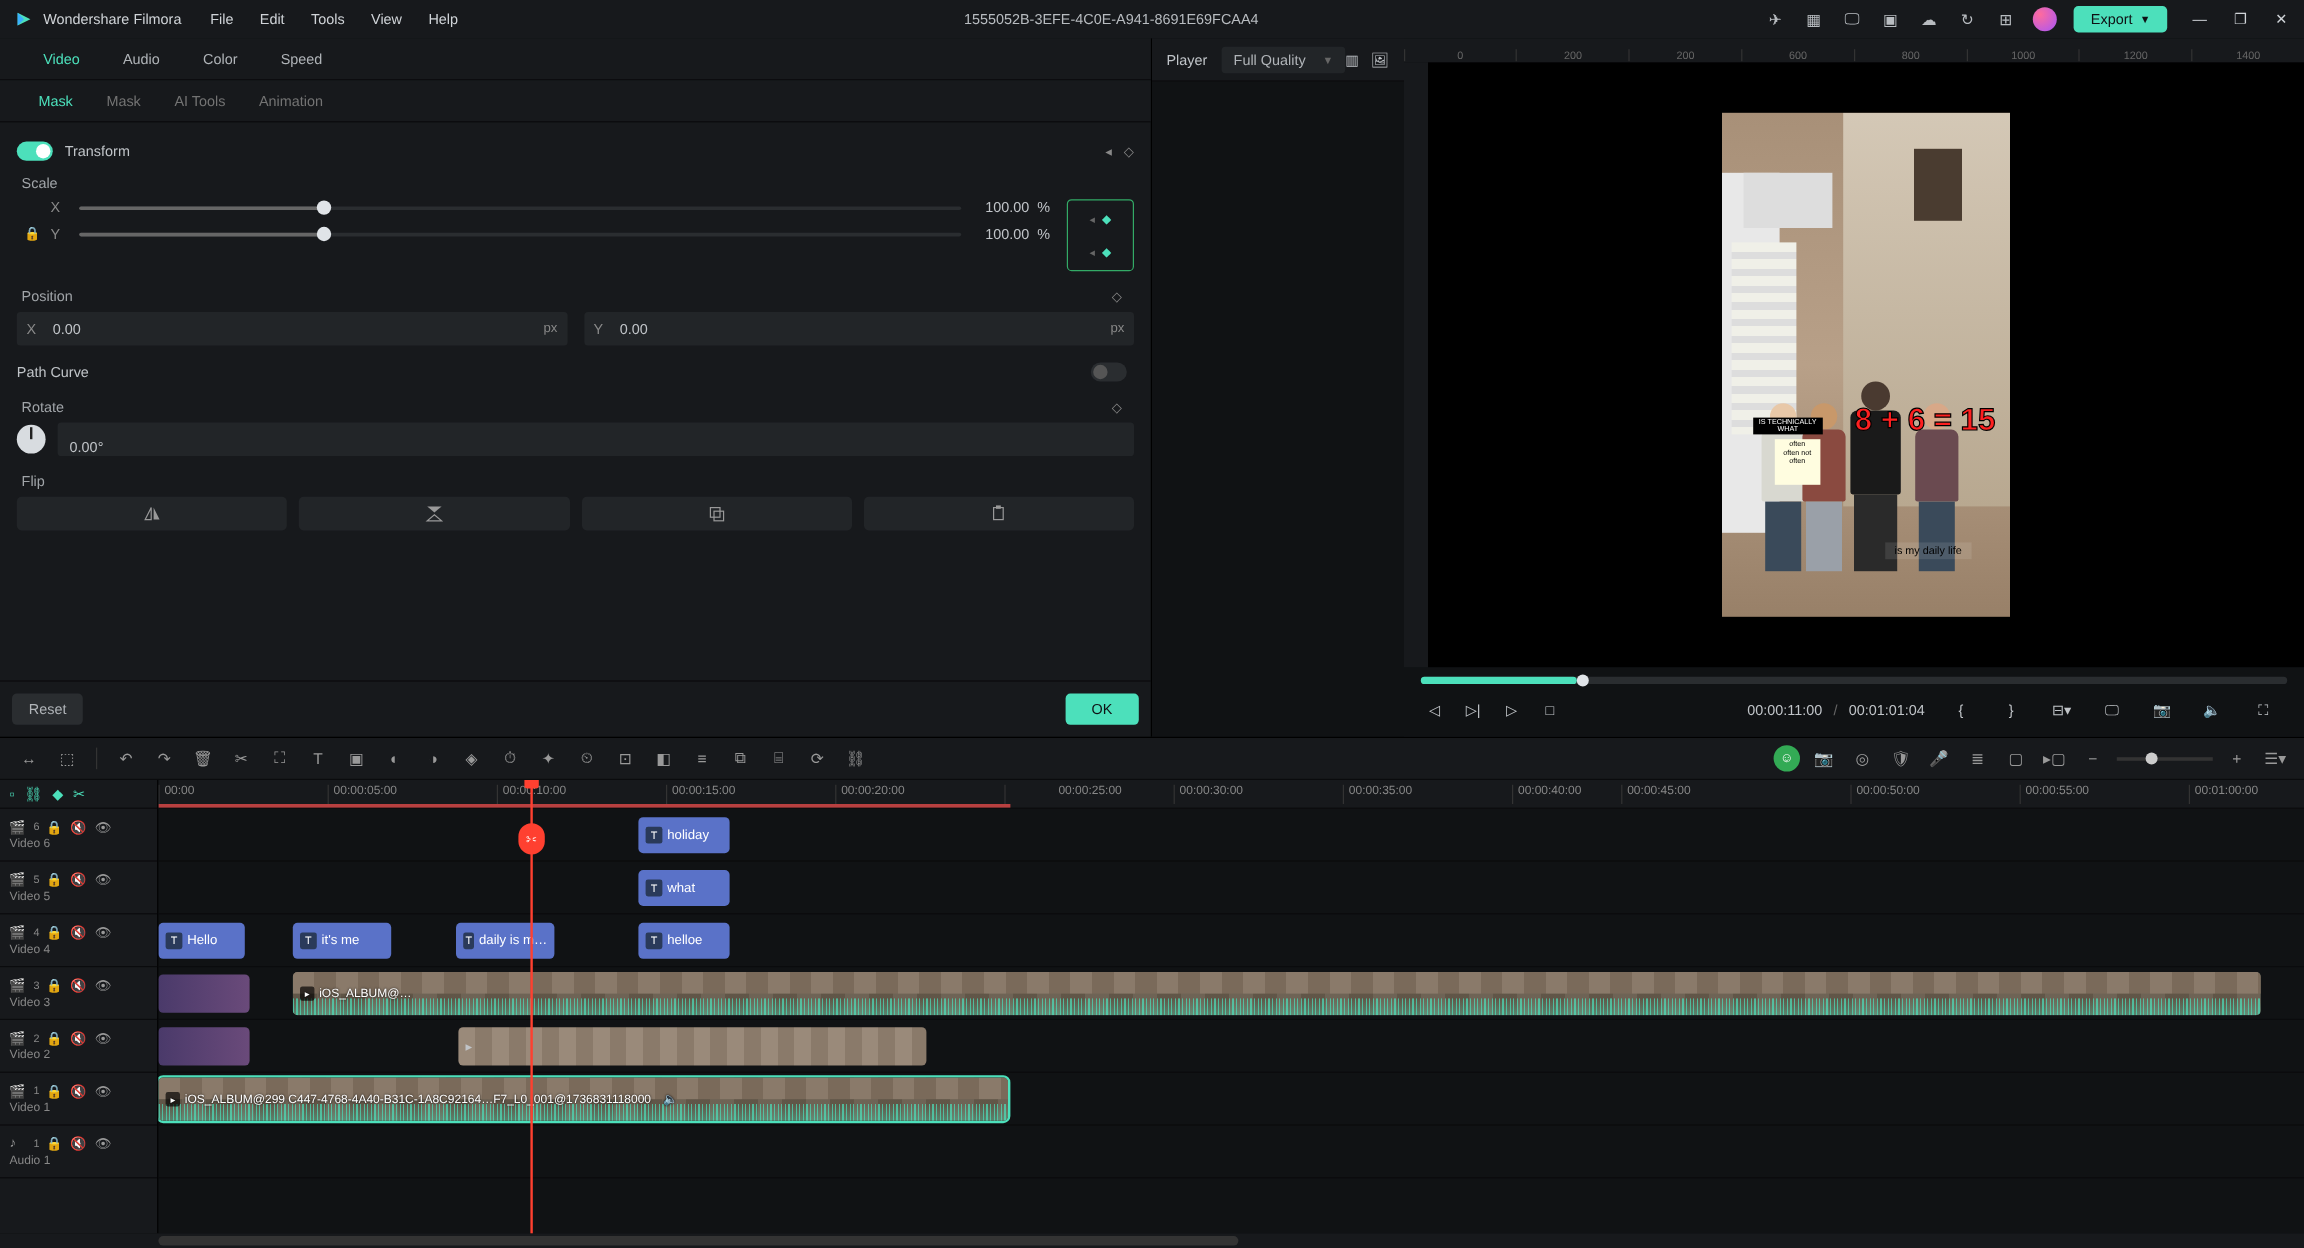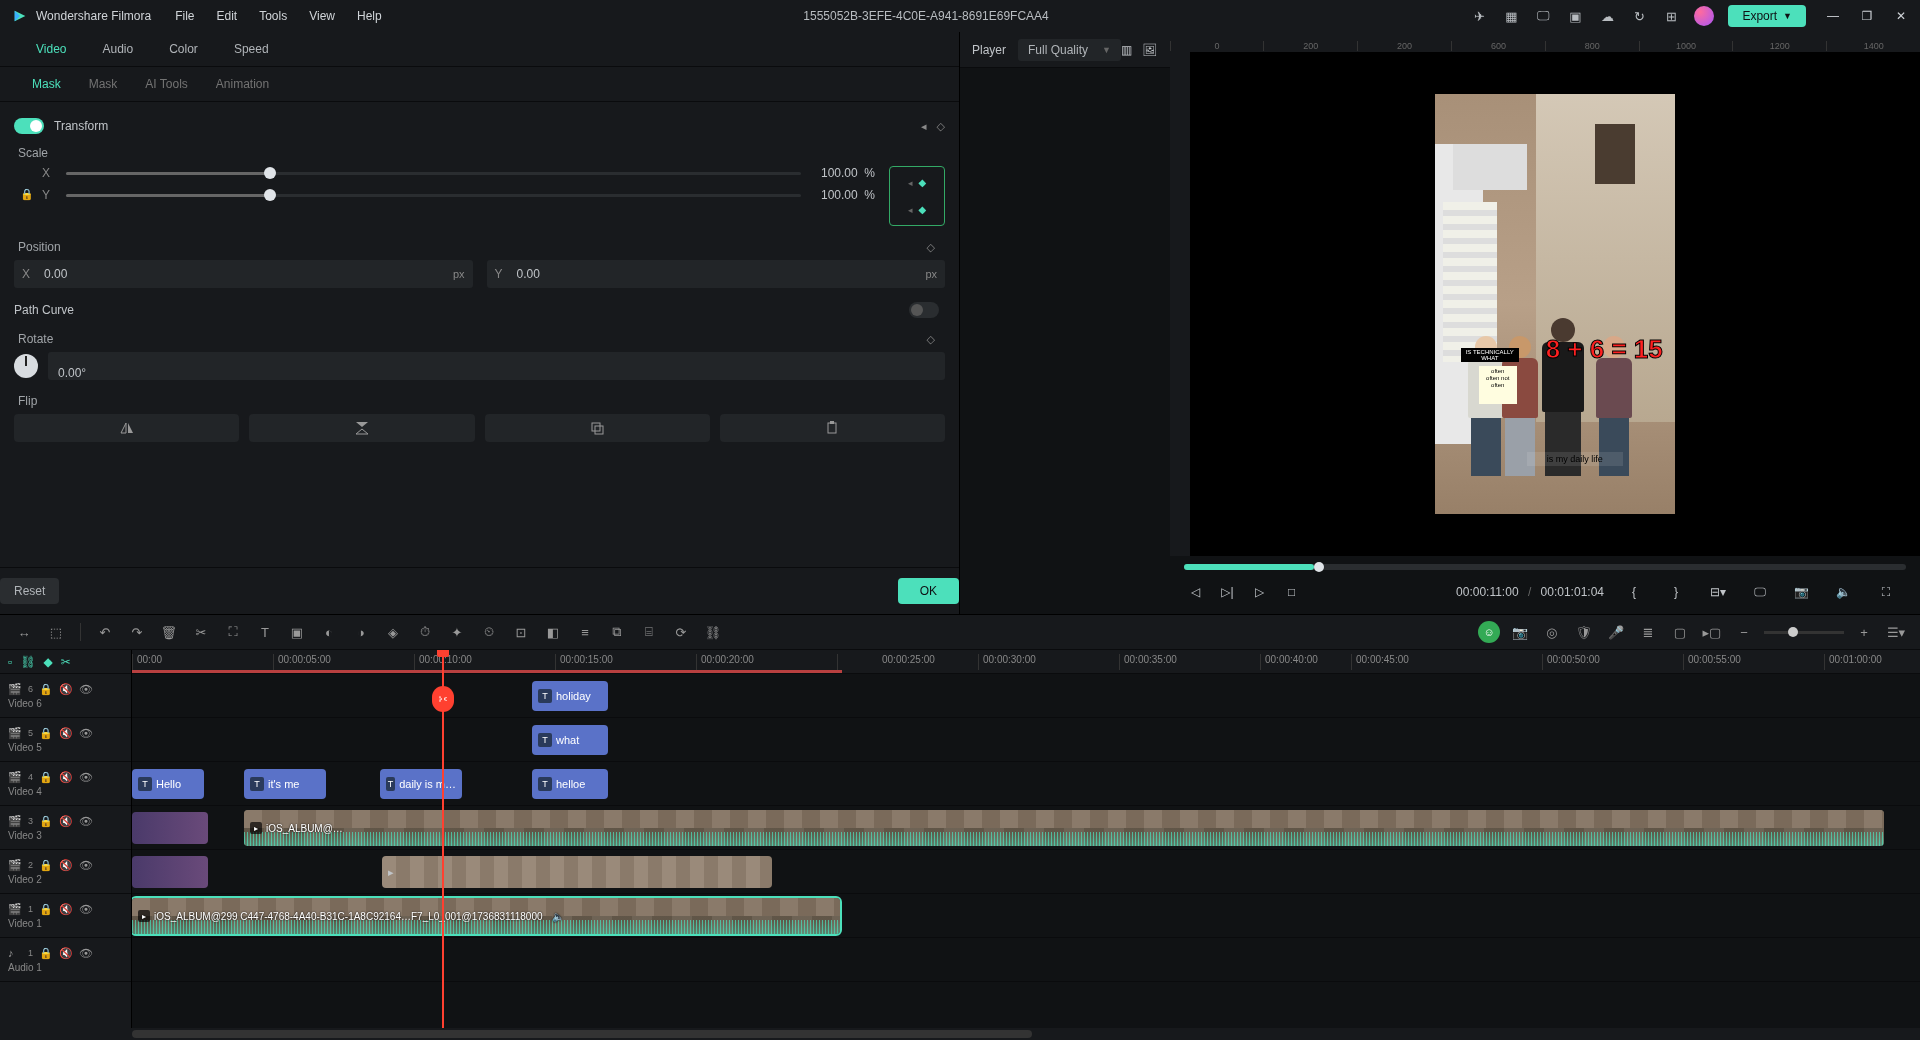--- a/index.html
+++ b/index.html
@@ -66,21 +66,21 @@
 .path-curve-row .switch-off::after { content: ""; position: absolute; width: 12px; height: 12px; background: #555; border-radius: 50%; top: 2px; left: 2px; }
 
 .rotate-row { display: flex; align-items: center; gap: 10px; margin: 6px 0 14px 0; }
 .rotate-knob { width: 24px; height: 24px; border-radius: 50%; background: #d8dce0; position: relative; }
 .rotate-knob::after { content: ""; position: absolute; width: 2px; height: 10px; background: #222; left: 11px; top: 2px; }
 .rotate-field { flex: 1; background: #222528; border-radius: 3px; height: 28px; display: flex; align-items: flex-end; padding: 0 10px; }
 
 .flip-row { display: flex; gap: 10px; margin-bottom: 14px; }
 .flip-btn { flex: 1; height: 28px; background: #222528; border-radius: 4px; display: flex; align-items: center; justify-content: center; color: #999; cursor: pointer; }
 
-.inspector-footer { padding: 10px 0; display: flex; align-items: center; border-top: 1px solid #0a0b0d; margin-top: auto; }
+.inspector-footer { padding: 10px 10px; display: flex; align-items: center; border-top: 1px solid #0a0b0d; margin-top: auto; }
 .reset-btn { background: #2a2d30; color: #b0b4b8; padding: 6px 14px; border-radius: 4px; cursor: pointer; }
 .ok-btn { margin-left: auto; background: #4ce0bb; color: #0f1114; padding: 6px 22px; border-radius: 4px; cursor: pointer; font-weight: 500; }
 
 
 .player-header { height: 36px; display: flex; align-items: center; padding: 0 12px; background: #17191c; border-bottom: 1px solid #0a0b0d; }
 .player-header .lbl { margin-right: 12px; }
 .quality-select { background: #222528; padding: 4px 10px; border-radius: 3px; display: flex; align-items: center; gap: 14px; cursor: pointer; color: #b0b4b8; }
 .player-header .right { margin-left: auto; display: flex; gap: 10px; }
 .player-body { flex: 1; position: relative; background: #101214; display: flex; flex-direction: column; }
 .ruler-h { height: 20px; background: #17191c; display: flex; font-size: 9px; color: #666; align-items: flex-end; padding-bottom: 1px; }
@@ -90,21 +90,21 @@
 .canvas { flex: 1; background: #000; display: flex; align-items: center; justify-content: center; position: relative; }
 .video-frame { width: 240px; height: 420px; background: linear-gradient(180deg,#a89078 0%,#b8a088 50%,#988068 100%); position: relative; overflow: hidden; }
 .video-frame .bg-building { position: absolute; top: 0; right: 0; width: 58%; height: 78%; background: linear-gradient(180deg,#d4c8b6 0%, #b8a890 100%); }
 .video-frame .door { position:absolute; top:30px; right:40px; width:40px; height:60px; background:#4a3c30; }
 .video-frame .sidepanel { position: absolute; left: 0; top: 50px; width: 48px; height: 300px; background: #e8e8e8; }
 .video-frame .small-frame { position: absolute; left: 18px; top: 50px; width: 74px; height: 46px; background: #ddd; }
 .video-frame .stickers { position:absolute; left:8px; top:108px; width:54px; height:160px; background:repeating-linear-gradient(#f0f0e8 0 8px,#ddd 8px 14px); }
 .video-frame .textbox { position: absolute; left: 44px; bottom: 110px; width: 38px; height:38px; background: #fffde0; font-size: 6px; color:#000; padding:2px; line-height:7px; text-align:center; }
 .video-frame .textbox2 { position: absolute; left: 26px; bottom: 152px; width: 58px; background: #000; color:#fff; font-size:6px; padding:1px 2px; text-align:center; }
 .video-frame .math { position: absolute; right: 12px; top: 240px; font-size: 26px; font-weight: 900; color: #ff2020; -webkit-text-stroke: 1px #000; }
-.video-frame .caption { position: absolute; bottom: 48px; right: 52px; font-size: 9px; color: #000; background: rgba(255,255,255,0.1); padding: 2px 20px; }
+.video-frame .caption { position: absolute; bottom: 48px; right: 32px; font-size: 9px; color: #000; background: rgba(255,255,255,0.1); padding: 2px 8px; }
 .video-frame .people { position:absolute; bottom:38px; left:30px; right:20px; height:180px; }
 .person { position:absolute; bottom:0; width:42px; }
 .p-head { width:22px; height:22px; border-radius:50%; margin:0 auto; }
 .p-body { width:36px; height:60px; margin:0 auto; border-radius:6px 6px 2px 2px; }
 .p-legs { width:30px; height:58px; margin:0 auto; }
 .progress-bar { height: 6px; margin: 8px 14px 4px 14px; background: #2a2d30; border-radius: 3px; position: relative; }
 .progress-bar .fill { height: 100%; background: #4ce0bb; width: 18%; border-radius: 3px; }
 .progress-bar .thumb { position: absolute; width: 10px; height: 10px; background: #e0e4e8; border-radius: 50%; top: -2px; left: 18%; }
 .player-controls { display: flex; align-items: center; padding: 6px 14px 10px 14px; }
 .player-controls .btn { width: 24px; height: 24px; display: flex; align-items: center; justify-content: center; color: #c0c4c8; cursor: pointer; margin-right: 8px; }

